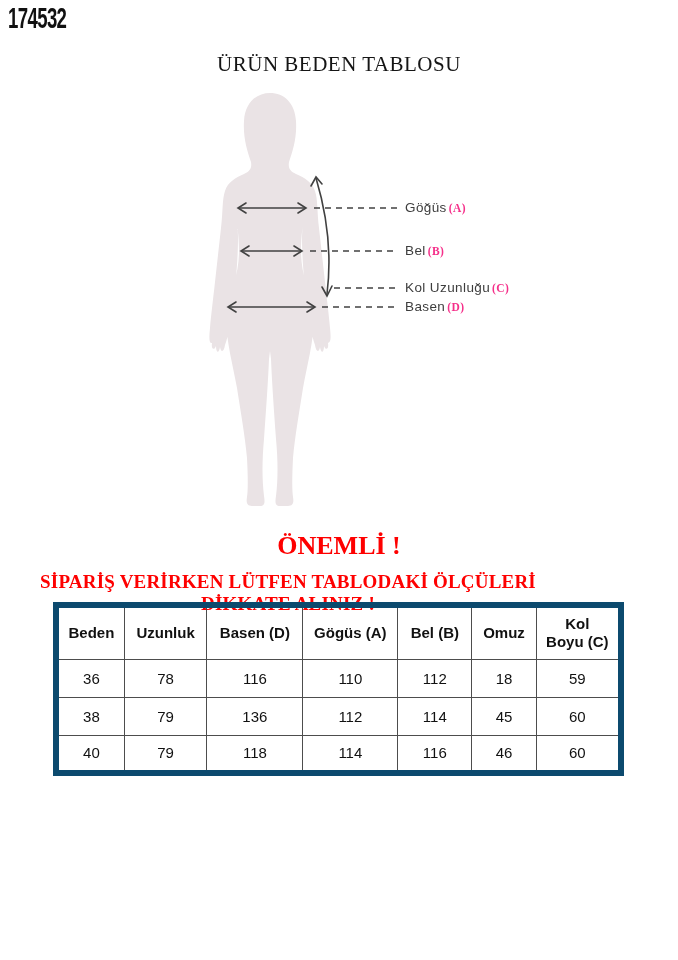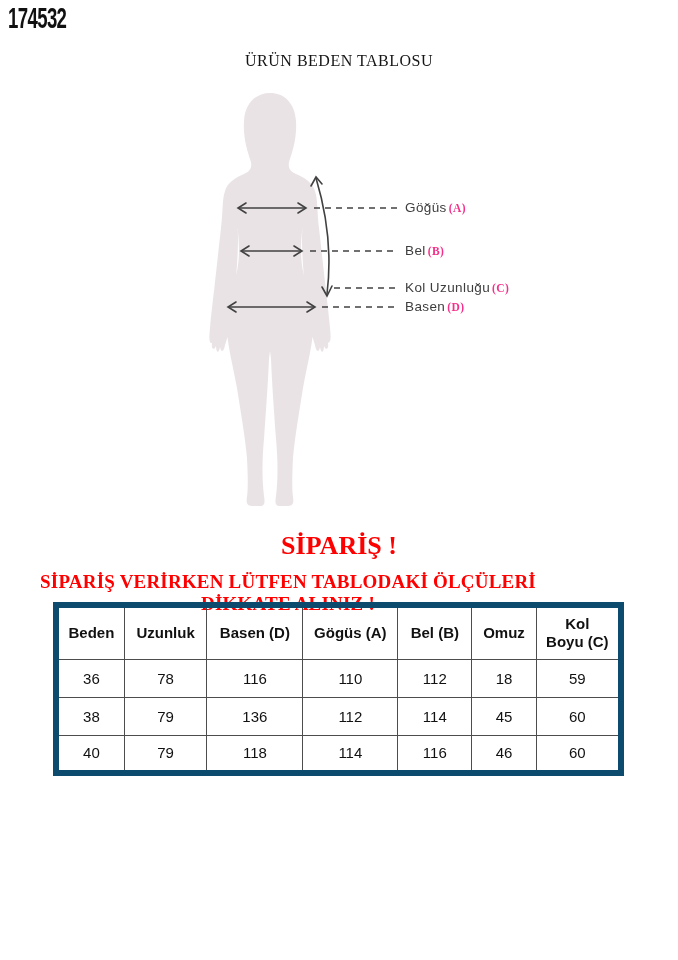--- a/index.html
+++ b/index.html
@@ -19,21 +19,21 @@
     letter-spacing: -1px;
     transform: scaleX(0.62); transform-origin: 0 0;
     white-space: nowrap;
   }
 
   
   .page-title {
     position: absolute; left: 0; top: 52px; width: 678px;
     text-align: center;
     font-family: "Liberation Serif", serif;
-    font-size: 16px; color: #151515; letter-spacing: 0.5px;
+    font-size: 21px; color: #151515; letter-spacing: 0.5px;
   }
 
   
   .diagram {
     position: absolute; left: 0; top: 88px;
     width: 572px; height: 432px;
   }
   .diagram svg { position: absolute; left: 0; top: 0; }
   .measure-label {
     position: absolute; left: 405px;
@@ -179,21 +179,21 @@
     <span>Bel</span><span class="measure-letter">(B)</span>
   </div>
   <div class="measure-label" style="top:193px">
     <span>Kol Uzunluğu</span><span class="measure-letter">(C)</span>
   </div>
   <div class="measure-label" style="top:212px">
     <span>Basen</span><span class="measure-letter">(D)</span>
   </div>
 </div>
 
-<div class="notice-heading">SİPARİŞ !</div>
+<div class="notice-heading">ÖNEMLİ !</div>
 <div class="notice-subheading">SİPARİŞ VERİRKEN LÜTFEN TABLODAKİ ÖLÇÜLERİ DİKKATE ALINIZ !</div>
 
 <div class="size-table-wrap">
   <table class="size-table">
     <colgroup>
       <col style="width:12.1%">
         <col style="width:14.6%">
         <col style="width:17%">
       <col style="width:16.8%">
         <col style="width:13.1%">

